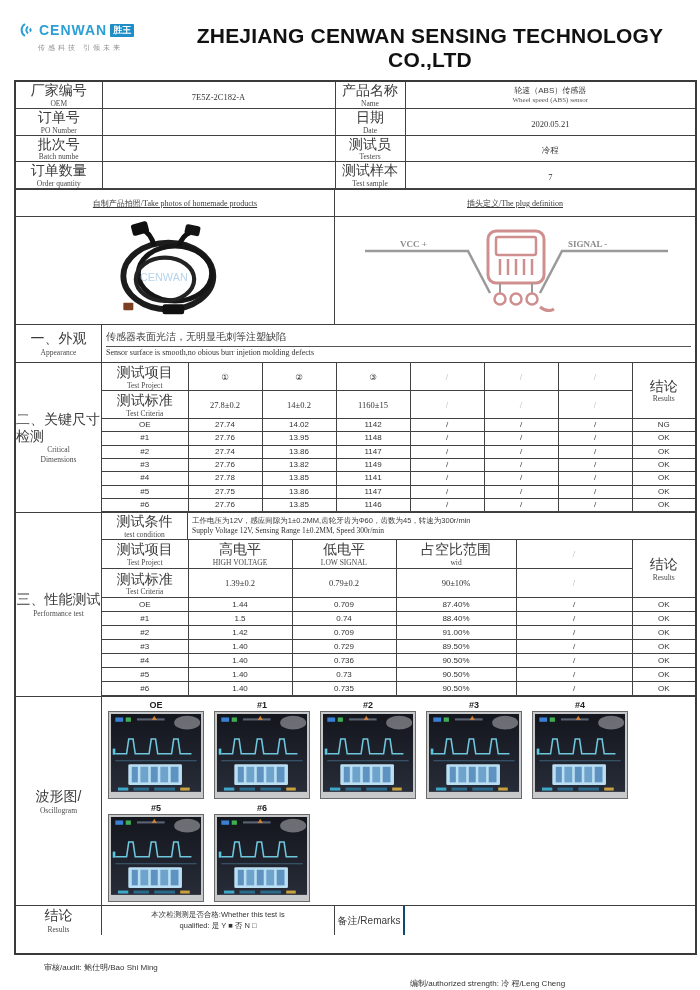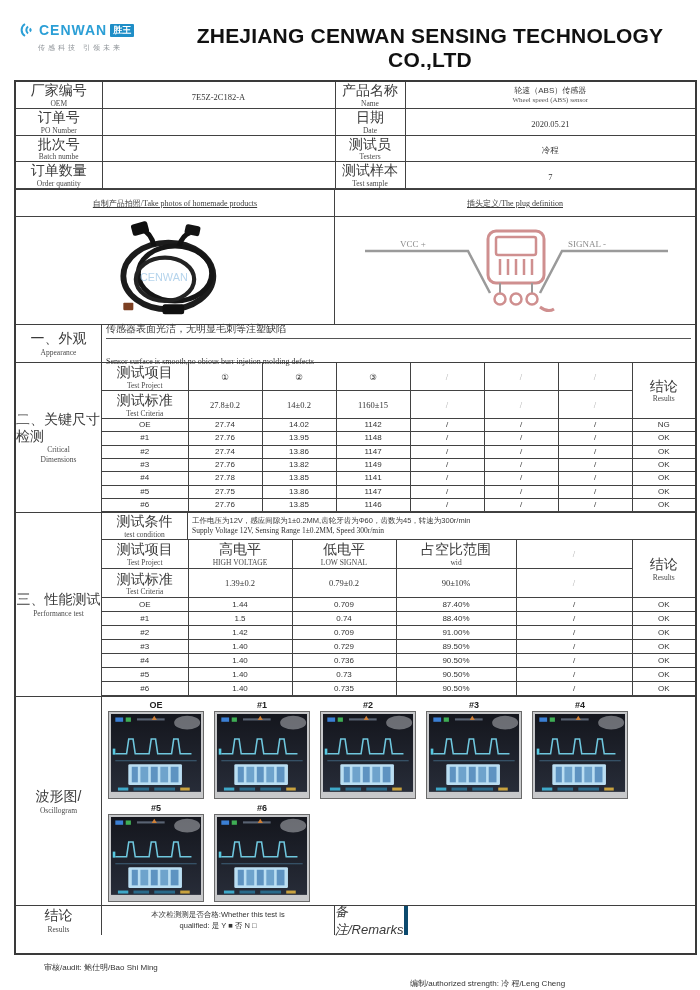--- a/index.html
+++ b/index.html
@@ -43,29 +43,29 @@
   #info-table tr { height:26px; }
 
   
   .cap-row { display:flex; height:26px; }
   .cap-cell { flex:0 0 319px; border-right:1px solid #424242; display:flex; align-items:center;
               justify-content:center; font-size:8px; color:#3a3a3a; font-family:"Liberation Serif",serif;text-decoration:underline; }
   .cap-cell:last-child { flex:1; border-right:none; }
   .photo-row { display:flex; height:108px; border-top:1px solid #424242; }
   .photo-cell { flex:0 0 319px; border-right:1px solid #424242; display:flex; align-items:center;
                 justify-content:center; }
-  .photo-cell:last-child { flex:1; border-right:none; }
+  .photo-cell:last-child { flex:1; border-right:none;font-weight:bold; }
 
   
   .app-row { display:flex; height:38px; }
   .side-cell { flex:0 0 86px; border-right:1px solid #424242; display:flex; flex-direction:column;
                align-items:center; justify-content:center; gap:1px; }
   .app-text { flex:1; padding:2px 4px; display:flex; flex-direction:column; justify-content:center; }
   .app-cn { font-size:10px; color:#3a3a3a; }
-  .app-en { font-size:8px; color:#333; border-top:1px solid #555; margin-top:2px; padding-top:18px;
+  .app-en { font-size:8px; color:#333; border-top:1px solid #555; margin-top:2px; padding-top:1px;
             font-family:"Liberation Serif",serif; }
 
   
   .split { display:flex; }
   #dims-sec { height:150px; }
   #perf-sec { height:184px; }
   .split-right { flex:1; display:flex; flex-direction:column; }
   .split-right table { height:100%; }
   .h27 { height:27px; }
   .data-row td { font-size:8px; color:#333; height:13px; line-height:1; }
@@ -82,22 +82,22 @@
   .osc-right { flex:1; padding:2px 0 0 6px; }
   .scope-row { display:flex; gap:10px; margin-bottom:3px; }
   .scope { width:96px; }
   .scope-lbl { text-align:center; font-size:9px; font-weight:bold; color:#222; height:12px; line-height:12px; }
   .scope-frame { background:#c7c8ca; border:1px solid #6a6a6a; padding:2px; }
 
   
   .res-row { display:flex; height:30px; }
   .res-cell-q { flex:0 0 233px; border-right:1px solid #424242; display:flex; flex-direction:column;
                 align-items:center; justify-content:center; }
-  .res-cell-r { flex:0 0 70px; border-right:4px solid #0c4a6e; display:flex; align-items:center;
-                justify-content:center; font-size:13px; color:#3a3a3a;font-style:italic; }
+  .res-cell-r { flex:0 0 70px; border-right:2px solid #0c4a6e; display:flex; align-items:center;
+                justify-content:center; font-size:10px; color:#3a3a3a; }
   .res-cell-empty { flex:1; }
   .q-line { font-size:7.5px; color:#333; line-height:1.4; }
 
   
   .footer { position:absolute; left:0; right:0; top:960px; height:20px; }
   .foot-audit { position:absolute; left:44px; top:2px; font-size:8px; color:#333; }
   .foot-comp  { position:absolute; left:395px; top:18px; font-size:8px; color:#333;padding-left:15px; }
 </style>
 </head>
 <body>

